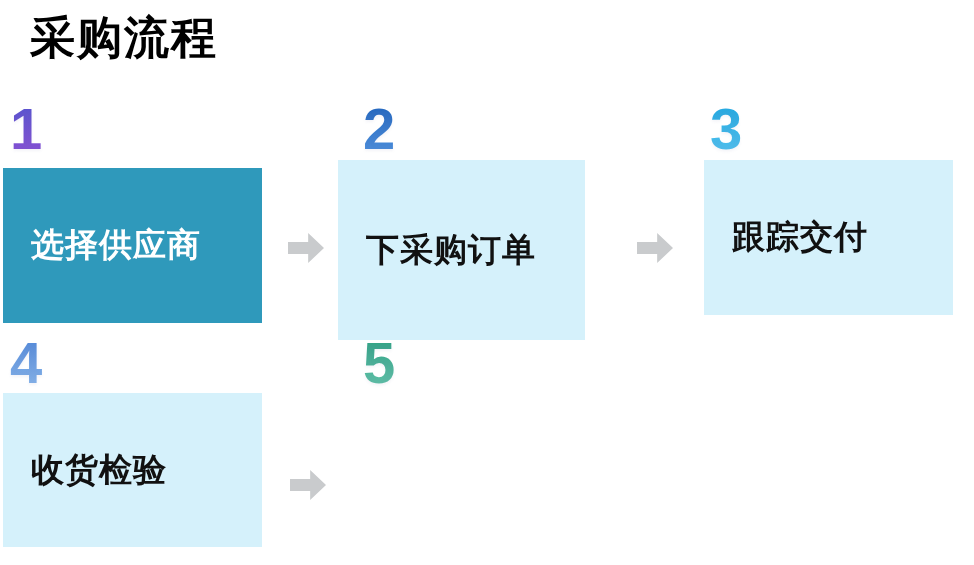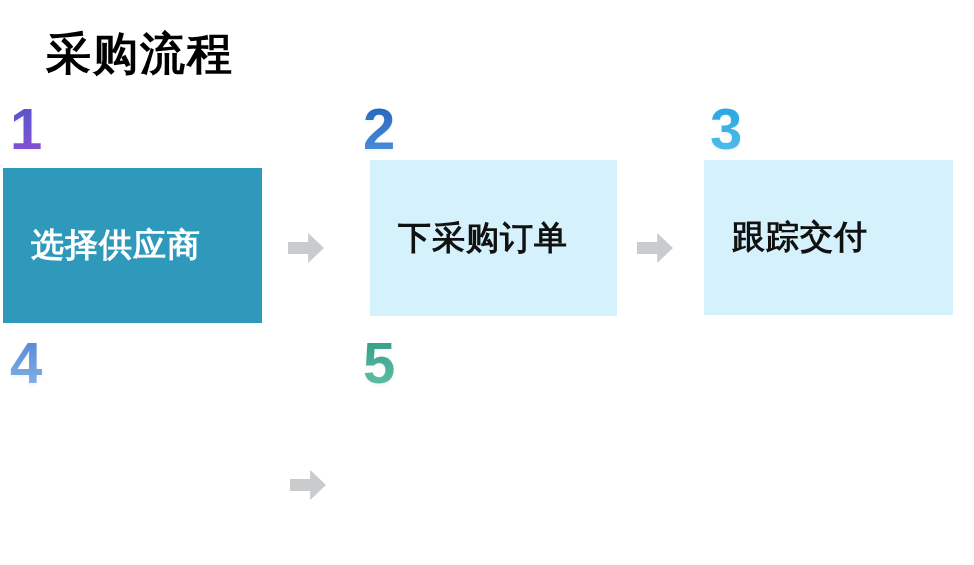--- a/index.html
+++ b/index.html
@@ -12,21 +12,21 @@
     position: relative;
     width: 974px;
     height: 565px;
     background: #FFFFFF;
     overflow: hidden;
   }
   .title {
     position: absolute;
     left: 30px;
     top: 8px;
-    margin: 16px;
+    margin: 0;
     font-size: 45px;
     font-weight: 700;
     letter-spacing: 2px;
     color: #000000;
   }
   .step-number {
     position: absolute;
     font-size: 58px;
     font-weight: 700;
     line-height: 1;
@@ -52,21 +52,21 @@
     font-size: 33px;
     font-weight: 700;
     letter-spacing: 1px;
     white-space: nowrap;
   }
   .box-dark  { background: #2F99BB; margin-top: 8px; }
   .box-dark .step-label { color: #FFFFFF; }
   .box-light { background: #D5F1FB; }
   .box-light .step-label { color: #111111; }
   .box-1 { left: 3px;   top: 160px; width: 259px; height: 155px; }
-  .box-2 { left: 370px; top: 160px; width: 247px; height: 156px; }
+  .box-2 { left: 338px; top: 160px; width: 247px; height: 180px; }
   .box-3 { left: 704px; top: 160px; width: 249px; height: 155px; font-family: Liberation Serif, serif; }
   .box-4 { left: 3px;   top: 393px; width: 259px; height: 154px; }
   .box-5 { left: 354px; top: 393px; width: 599px; height: 154px; }
   .arrow {
     position: absolute;
     width: 36px;
     height: 30px;
     background: #C9CBCD;
     clip-path: polygon(0 30%, 56% 30%, 56% 0, 100% 50%, 56% 100%, 56% 70%, 0 70%);
   }
@@ -94,18 +94,21 @@
   </div>
 
   <div class="arrow arrow-2"></div>
 
   <div class="step-number num-3">3</div>
   <div class="step-box box-3 box-light">
     <span class="step-label">跟踪交付</span>
   </div>
 
   <div class="step-number num-4">4</div>
+  <div class="step-box box-4 box-light">
+    <span class="step-label">收货检验</span>
+  </div>
 
   <div class="arrow arrow-3"></div>
 
   <div class="step-number num-5">5</div>
 
 </div>
 
 </body></html>

